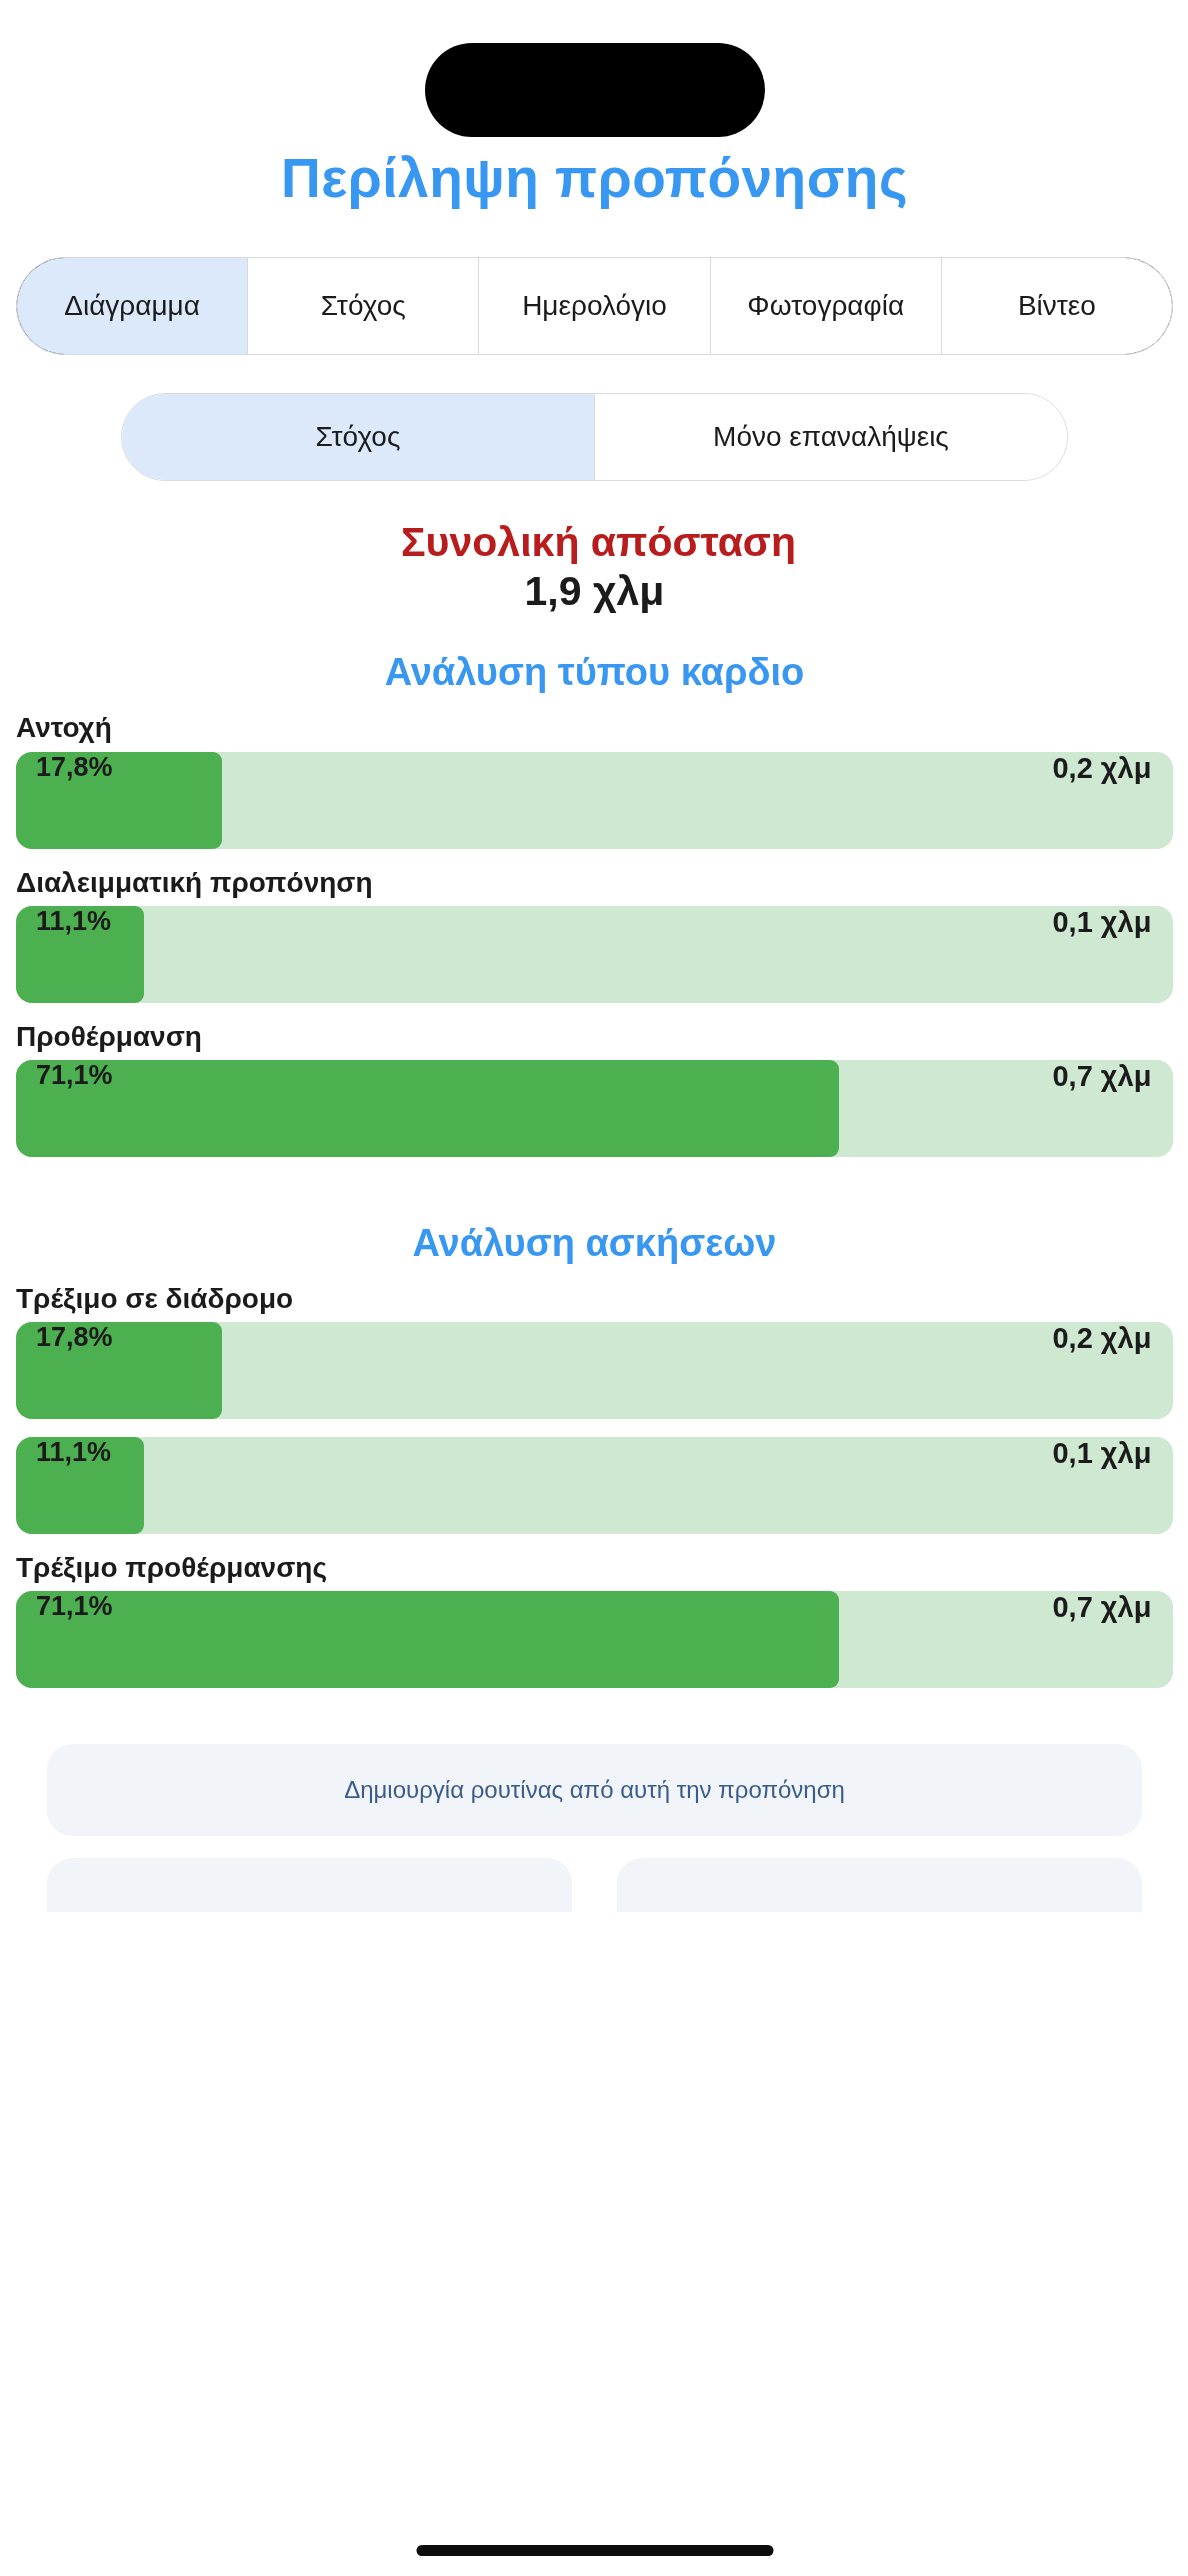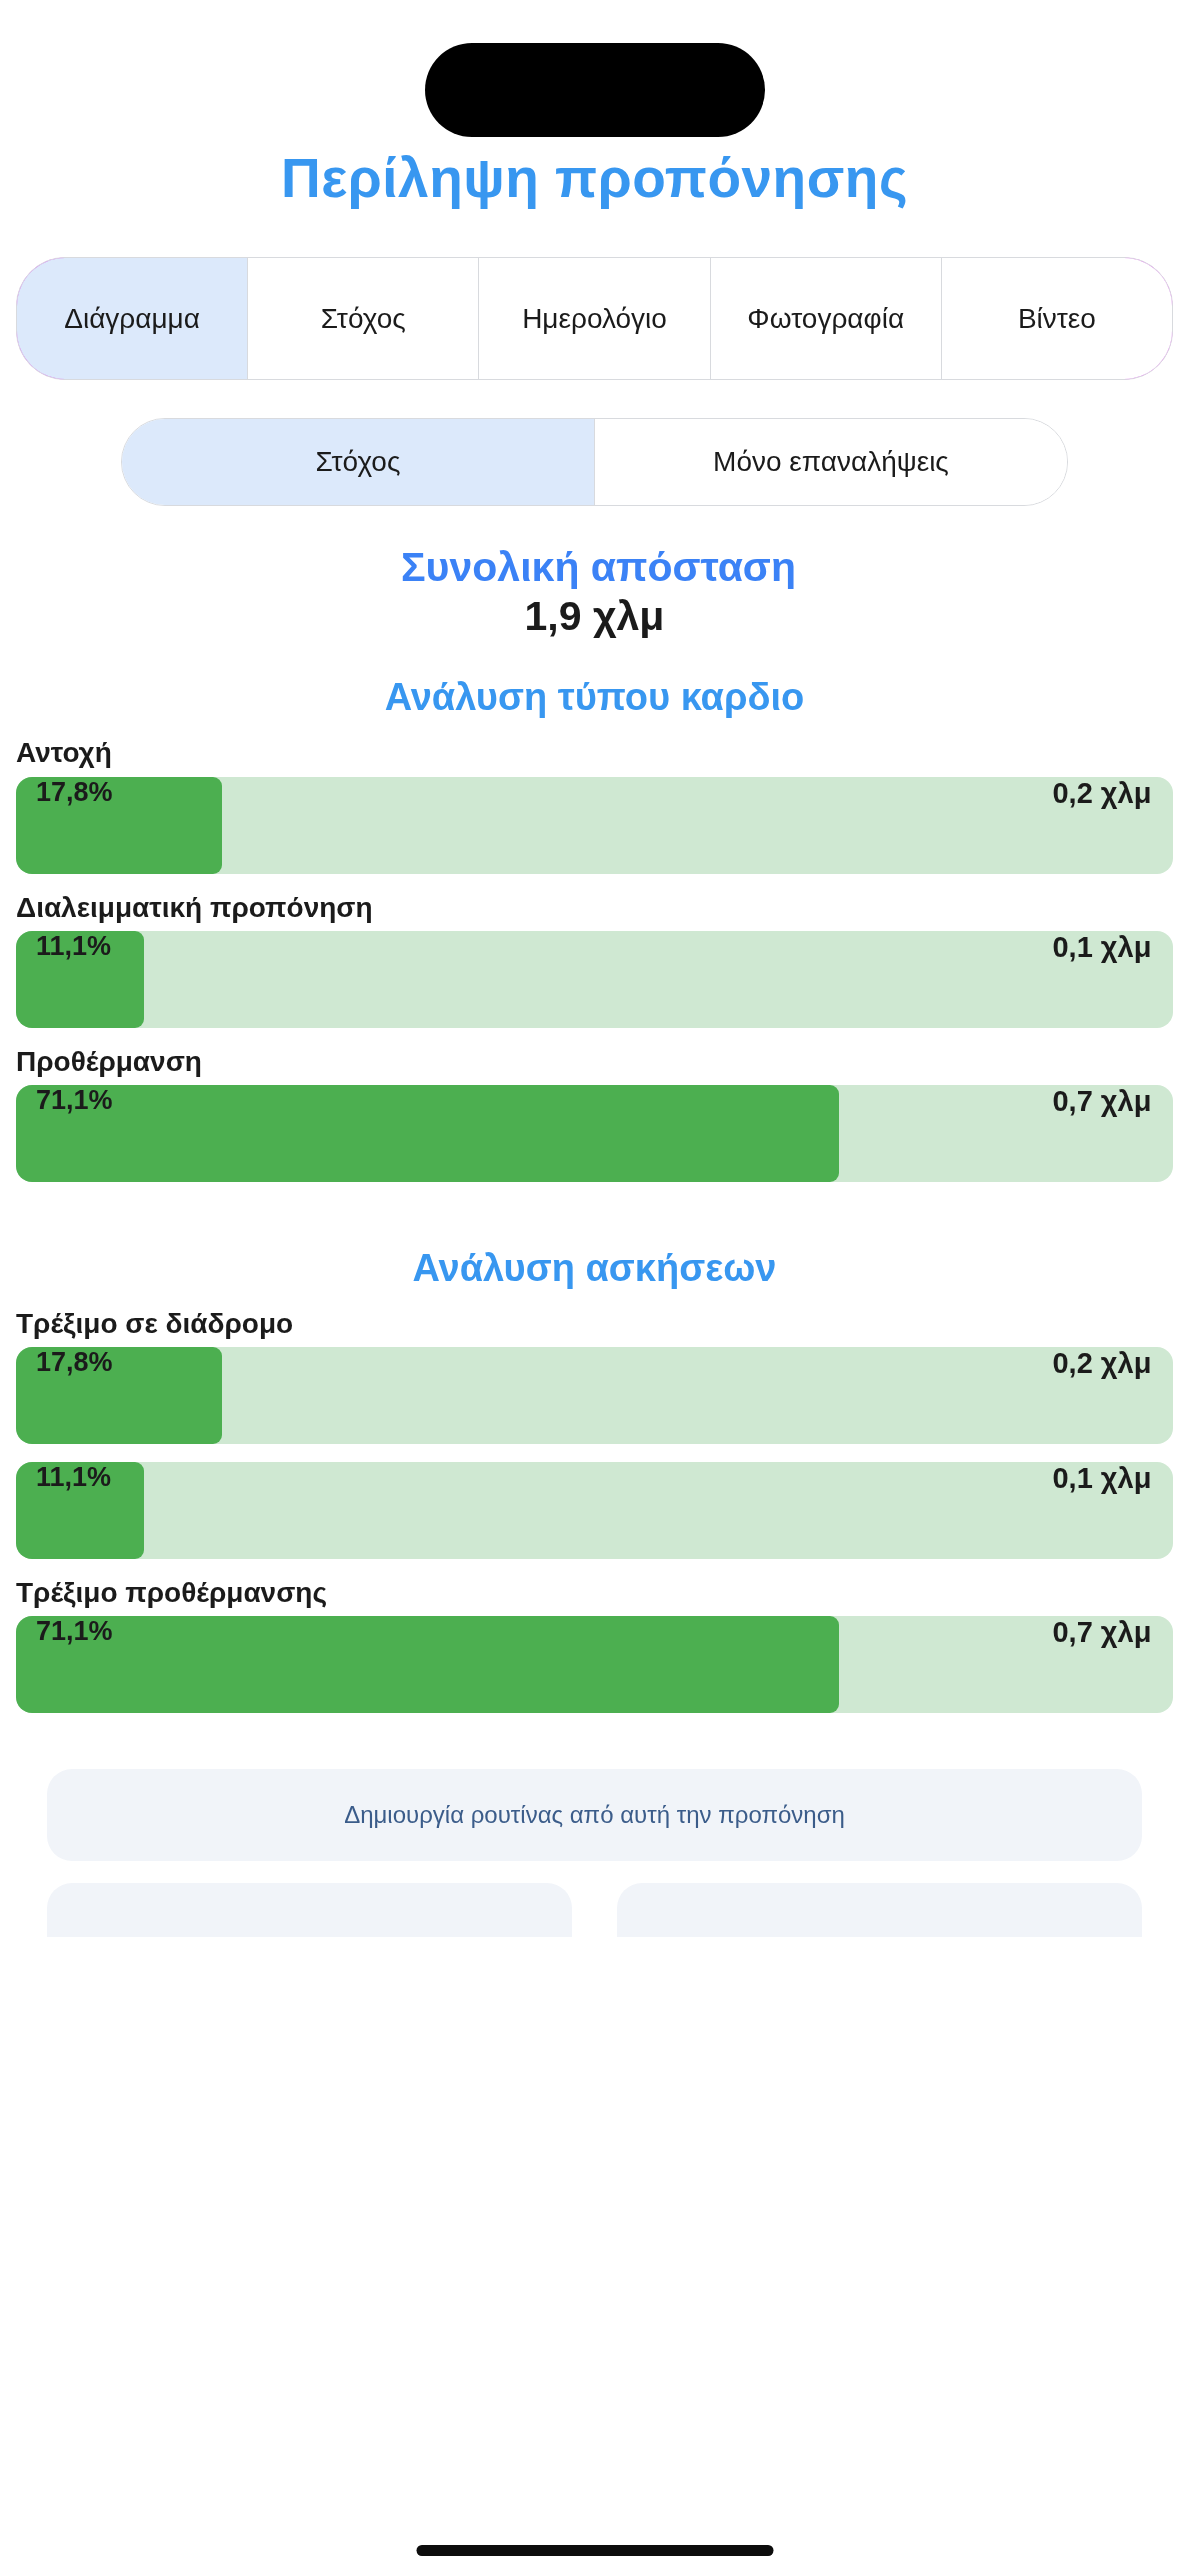--- a/index.html
+++ b/index.html
@@ -48,26 +48,26 @@
     text-align: center;
     font-size: 55px;
     font-weight: bold;
     color: #3897f0;
     letter-spacing: 0.5px;
   }
 
   
   .segmented {
     margin: 47px 16px 0 16px;
-    height: 123px;
+    height: 98px;
     border: 1.8px solid #d8dade;
     border-radius: 49px;
     display: flex;
     overflow: hidden;
-    background: #d946ef;
+    background: #000000;
   }
   .segmented .seg {
     flex: 1;
     display: flex;
     align-items: center;
     justify-content: center;
     font-size: 28px;
     color: #1b1b1b;
     border-right: 1.8px solid #d8dade;
     background: #ffffff;
@@ -102,21 +102,21 @@
   .segmented2 .seg:last-child { border-right: none; }
   .segmented2 .seg.active { background: #dce9fb; }
 
   .total-block {
     margin-top: 38px;
     text-align: center;
   }
   .total-label {
     font-size: 41px;
     font-weight: bold;
-    color: #3b82f6;
+    color: #b91c1c;
     line-height: 1.15;
     margin-left: 8px;
   }
   .total-value {
     font-size: 41px;
     font-weight: bold;
     color: #1b1b1b;
     line-height: 1.25;
   }
 

